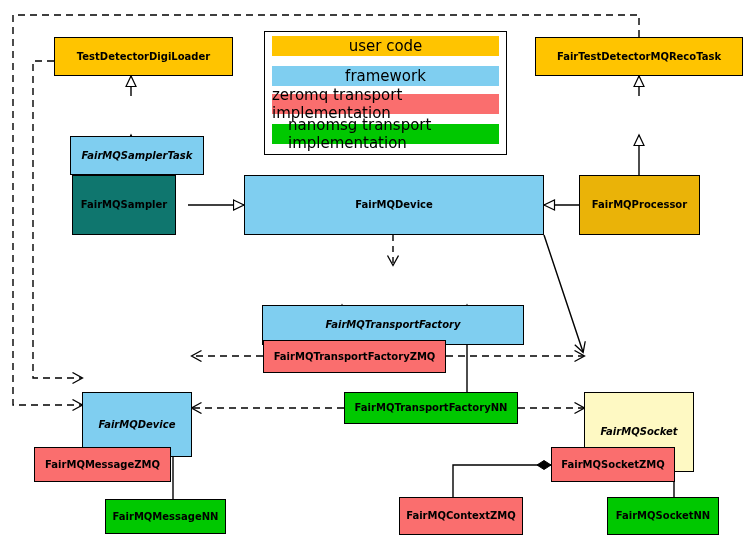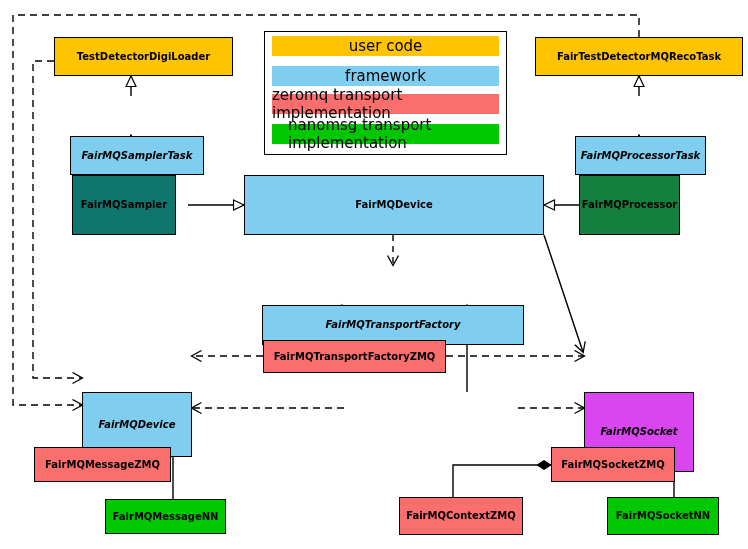--- a/index.html
+++ b/index.html
@@ -101,46 +101,46 @@
   </div>
 
   <div class="node" style="left:72px;top:175px;width:104px;height:60px;background:#0f766e;">
     <span>FairMQSampler</span>
   </div>
 
   <div class="node" style="left:244px;top:175px;width:300px;height:60px;background:#7FCEF0;">
     <span>FairMQDevice</span>
   </div>
 
-  <div class="node" style="left:579px;top:175px;width:101px;height:60px;background:#15803d;">
+  <div class="node" style="left:579px;top:175px;width:121px;height:60px;background:#eab308;">
     <span>FairMQProcessor</span>
   </div>
 
   <div class="node" style="left:535px;top:37px;width:208px;height:39px;background:#FFC400;">
     <span>FairTestDetectorMQRecoTask</span>
   </div>
 
-  <div class="node abstract" style="left:575px;top:96px;width:131px;height:39px;background:#7FCEF0;">
-    <span>FairMQProcessorTask</span>
-  </div>
 
   <div class="node abstract" style="left:262px;top:265px;width:262px;height:40px;background:#7FCEF0;">
     <span>FairMQTransportFactory</span>
   </div>
 
   <div class="node" style="left:263px;top:340px;width:183px;height:33px;background:#FA6E6E;">
     <span>FairMQTransportFactoryZMQ</span>
   </div>
 
+  <div class="node" style="left:344px;top:392px;width:174px;height:32px;background:#00C800;">
+    <span>FairMQTransportFactoryNN</span>
+  </div>
 
   <div class="node abstract" style="left:82px;top:352px;width:110px;height:65px;background:#7FCEF0;">
     <span>FairMQDevice</span>
   </div>
 
-  <div class="node abstract" style="left:584px;top:352px;width:110px;height:80px;background:#d946ef;">
+  <div class="node abstract" style="left:584px;top:352px;width:110px;height:80px;background:#fef9c3;">
     <span>FairMQSocket</span>
   </div>
 
   <div class="node" style="left:34px;top:447px;width:137px;height:35px;background:#FA6E6E;">
     <span>FairMQMessageZMQ</span>
   </div>
 
   <div class="node" style="left:105px;top:499px;width:121px;height:35px;background:#00C800;">
     <span>FairMQMessageNN</span>
   </div>

